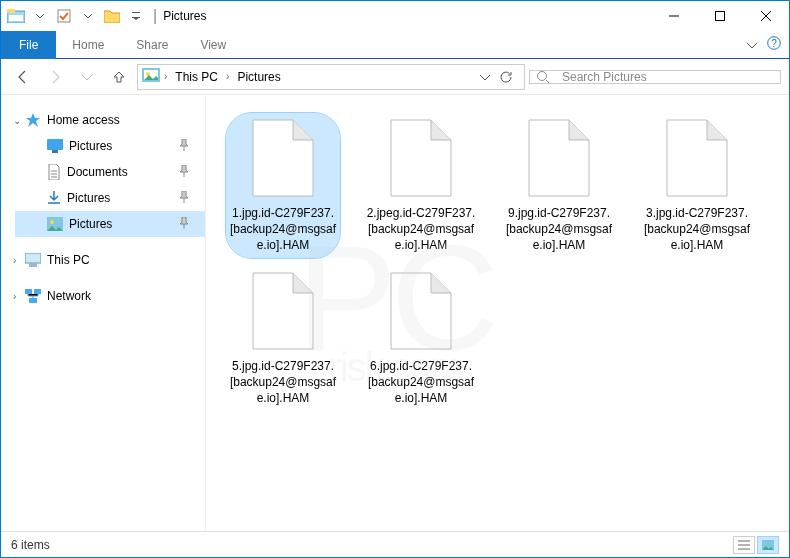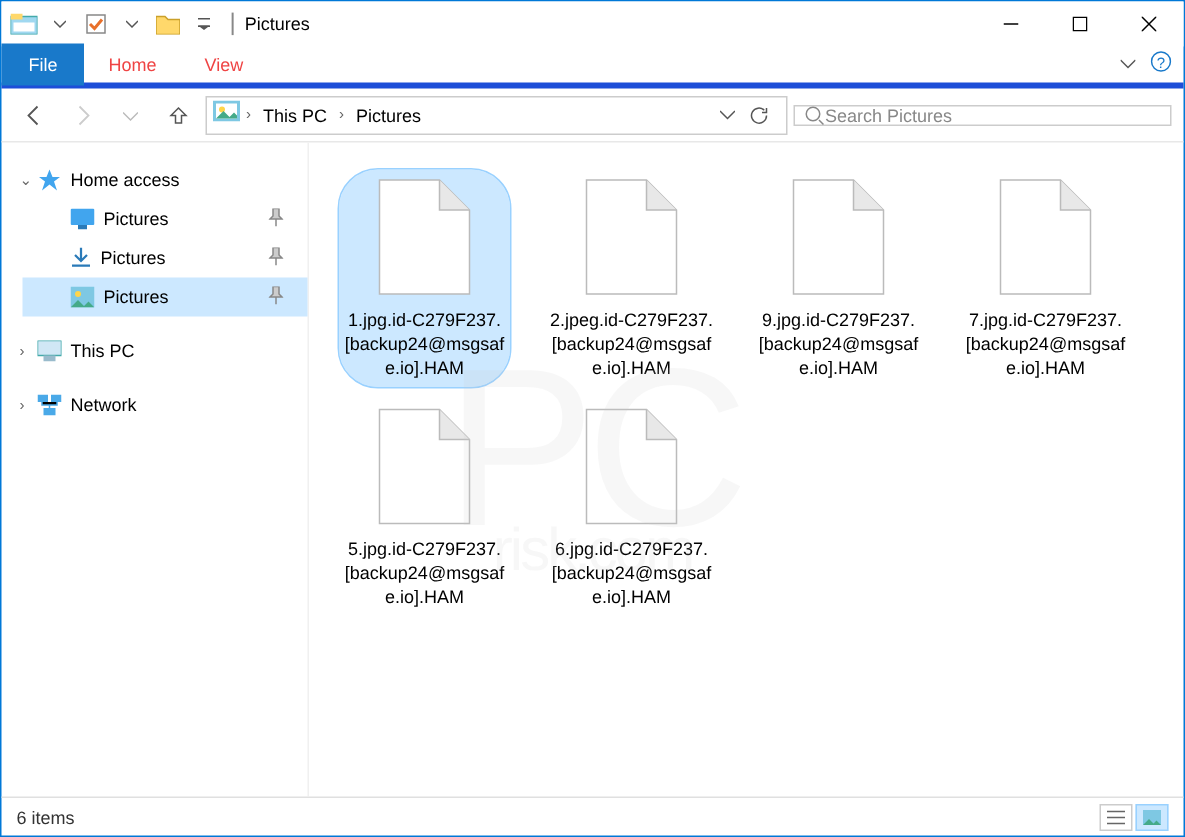--- a/index.html
+++ b/index.html
@@ -9,33 +9,33 @@
 
 .titlebar { height: 30px; display: flex; align-items: center; background: #fff; }
 .titlebar-icons { display: flex; align-items: center; gap: 2px; padding-left: 4px; }
 .qat-icon { width: 22px; height: 22px; display: flex; align-items: center; justify-content: center; }
 .title-sep { margin: 0 6px; color: #888; }
 .title-text { font-size: 12px; color: #000; }
 .win-controls { margin-left: auto; display: flex; }
 .win-btn { width: 46px; height: 30px; display: flex; align-items: center; justify-content: center; }
 .win-btn svg { width: 10px; height: 10px; }
 
-.ribbon { height: 28px; display: flex; align-items: center; border-bottom: 4px solid #1d4ed8; }
+.ribbon { height: 28px; display: flex; align-items: center; border-bottom: 1px solid #1d4ed8; }
 .file-tab { background: #1979ca; color: #fff; height: 28px; padding: 0 18px; display: flex; align-items: center; font-size: 12px; }
-.tab { padding: 0 16px; font-size: 12px; color: #ef4444; height: 28px; display: flex; align-items: center; }
+.tab { padding: 0 16px; font-size: 12px; color: #737373; height: 28px; display: flex; align-items: center; }
 .ribbon-right { margin-left: auto; display: flex; align-items: center; padding-right: 8px; gap: 10px; }
 
 .navbar { height: 36px; display: flex; align-items: center; padding: 4px 8px; gap: 4px; border-bottom: 1px solid #e8e8e8; }
 .nav-arrow { width: 28px; height: 28px; display: flex; align-items: center; justify-content: center; color: #555; }
 .nav-arrow.disabled { color: #bbb; }
 .breadcrumb { flex: 1; height: 26px; border: 1px solid #ccc; display: flex; align-items: center; padding: 0 4px; gap: 2px; background: #fff; }
 .bc-item { display: flex; align-items: center; font-size: 12px; padding: 0 4px; gap: 4px; }
 .bc-chev { color: #666; font-size: 10px; padding: 0 2px; }
 .refresh { width: 28px; display: flex; justify-content: center; }
-.search { width: 252px; height: 14px; border: 1px solid #ccc; display: flex; align-items: center; padding: 0 6px; gap: 0; color: #888; font-size: 12px; }
+.search { width: 252px; height: 14px; border: 1px solid #ccc; display: flex; align-items: center; padding: 0 6px; gap: 12px; color: #888; font-size: 12px; }
 
 .body { flex: 1; display: flex; overflow: hidden; }
 .sidebar { width: 205px; padding: 12px 0 0 14px; font-size: 12px; border-right: 1px solid #f0f0f0; }
 .tree-item { display: flex; align-items: center; height: 26px; gap: 6px; padding-left: 10px; position: relative; }
 .tree-item.indent { padding-left: 32px; }
 .tree-item.selected { background: #cce8ff; }
 .tree-expand { position: absolute; left: -2px; font-size: 10px; color: #666; }
 .pin { margin-left: auto; margin-right: 16px; color: #888; }
 
 .content { flex: 1; padding: 18px 6px 0 20px; display: flex; flex-wrap: wrap; align-content: flex-start; gap: 8px 24px; }
@@ -115,20 +115,21 @@
           <svg viewBox="0 0 10 10">
             <path d="M0 0l10 10M10 0L0 10" stroke="#000"></path>
           </svg>
         </div>
     </div>
   </div>
 
   <div class="ribbon">
     <div class="file-tab">File</div>
     <div class="tab">Home</div>
+    <div class="tab">Share</div>
     <div class="tab">View</div>
     <div class="ribbon-right">
       <span><svg width="10" height="10" viewBox="0 0 10 10">
             <path d="M0 3l5 5 5-5" stroke="#555" fill="none"></path>
           </svg></span>
       <span><svg width="14" height="14" viewBox="0 0 14 14">
             <circle cx="7" cy="7" r="6.3" fill="none" stroke="#1979ca"></circle>
             <text x="7" y="11" text-anchor="middle" font-size="10" fill="#1979ca">?</text>
           </svg></span>
     </div>
@@ -198,20 +199,30 @@
         <svg width="16" height="14" viewBox="0 0 16 14">
             <rect width="16" height="11" fill="#41a5ee" rx="1"></rect>
             <rect x="5" y="11" width="6" height="3" fill="#2a7ab8"></rect>
           </svg>
         <span>Pictures</span>
         <span class="pin"><svg width="10" height="12" viewBox="0 0 10 12">
               <path d="M3 0h4v5l2 2H1l2-2zM5 7v5" stroke="#888" fill="#ccc"></path>
             </svg></span>
       </div>
       <div class="tree-item indent">
+        <svg width="14" height="16" viewBox="0 0 14 16">
+            <path d="M2 0h7l3 3v13H2z" fill="#fff" stroke="#888"></path>
+            <path d="M4 7h6M4 10h6M4 13h6" stroke="#888"></path>
+          </svg>
+        <span>Documents</span>
+        <span class="pin"><svg width="10" height="12" viewBox="0 0 10 12">
+              <path d="M3 0h4v5l2 2H1l2-2zM5 7v5" stroke="#888" fill="#ccc"></path>
+            </svg></span>
+      </div>
+      <div class="tree-item indent">
         <svg width="14" height="14" viewBox="0 0 14 14">
             <path d="M7 0v8M3 5l4 4 4-4M1 12h12" stroke="#2a7ab8" fill="none" stroke-width="1.5"></path>
           </svg>
         <span>Pictures</span>
         <span class="pin"><svg width="10" height="12" viewBox="0 0 10 12">
               <path d="M3 0h4v5l2 2H1l2-2zM5 7v5" stroke="#888" fill="#ccc"></path>
             </svg></span>
       </div>
       <div class="tree-item indent selected">
         <svg width="16" height="14" viewBox="0 0 16 14">
@@ -274,21 +285,21 @@
           </div>
           <div class="file-label">9.jpg.id-C279F237.[backup24@msgsafe.io].HAM</div>
         </div>
         <div class="file-item">
           <div class="file-icon-wrap">
             <svg width="68" height="80" viewBox="0 0 68 80">
               <path d="M4 2h40l20 20v56H4z" fill="#fff" stroke="#bbb"></path>
               <path d="M44 2v20h20" fill="#e8e8e8" stroke="#bbb"></path>
             </svg>
           </div>
-          <div class="file-label">7.jpg.id-C279F237.[backup24@msgsafe.io].HAM</div>
+          <div class="file-label">3.jpg.id-C279F237.[backup24@msgsafe.io].HAM</div>
         </div>
         <div class="file-item">
           <div class="file-icon-wrap">
             <svg width="68" height="80" viewBox="0 0 68 80">
               <path d="M4 2h40l20 20v56H4z" fill="#fff" stroke="#bbb"></path>
               <path d="M44 2v20h20" fill="#e8e8e8" stroke="#bbb"></path>
             </svg>
           </div>
           <div class="file-label">5.jpg.id-C279F237.[backup24@msgsafe.io].HAM</div>
         </div>

